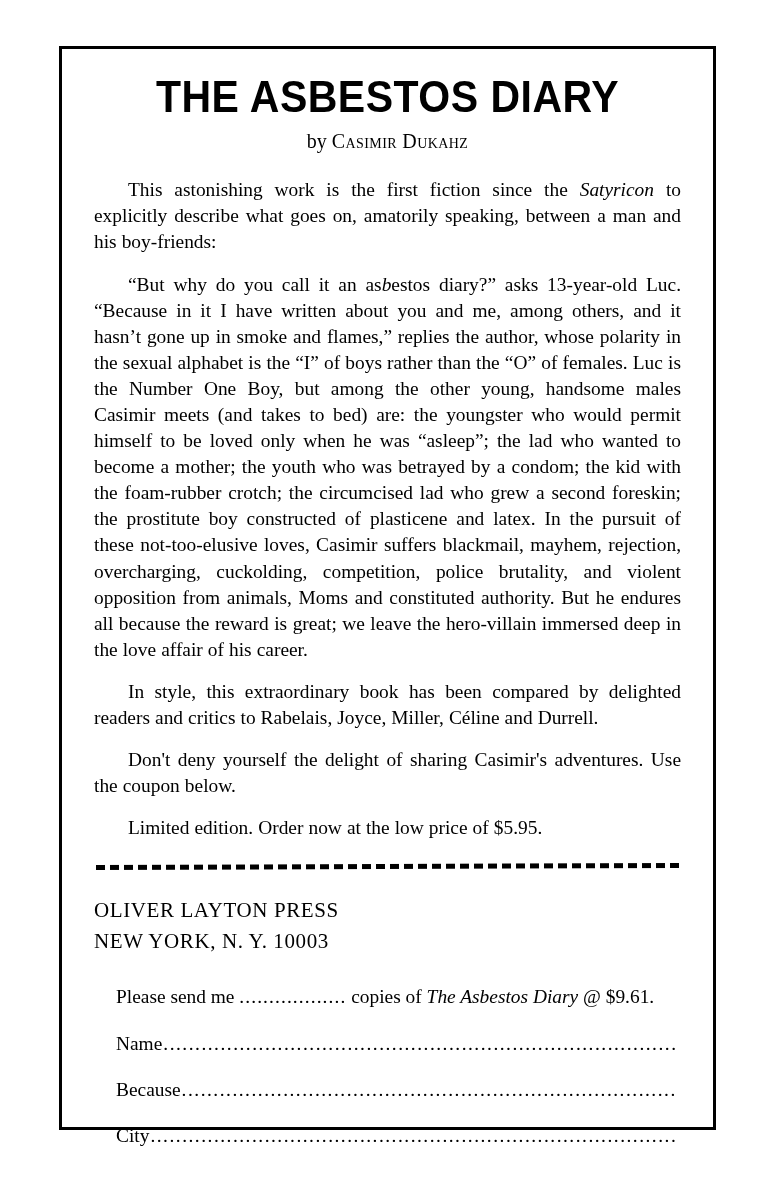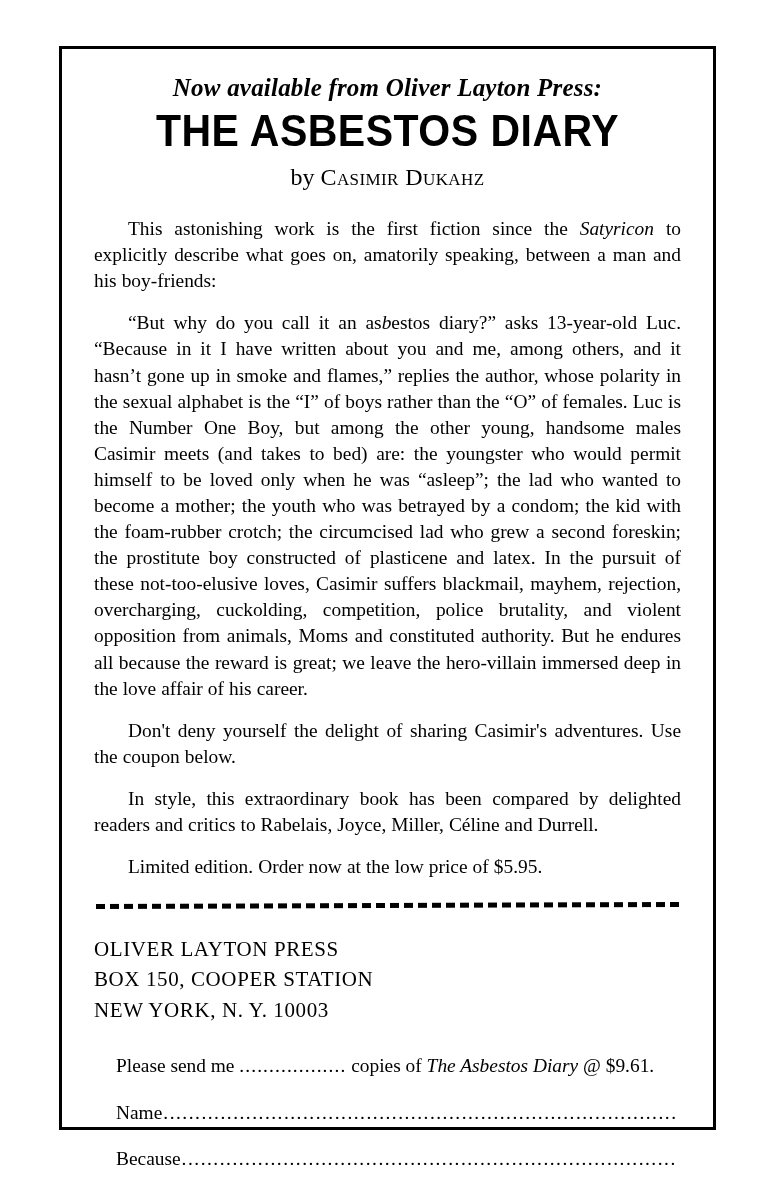--- a/index.html
+++ b/index.html
@@ -51,21 +51,21 @@
     font-weight: 700;
     font-size: 41px;
     letter-spacing: 0.5px;
     margin: 6px 0 4px 0;
     line-height: 1.08;
     transform: scaleY(1.06);
   }
 
   .byline {
     text-align: center;
-    font-size: 24px;
+    font-size: 20px;
     margin: 10px 0 0 0;
     line-height: 1.2;
   }
   .byline .author {
     font-variant: small-caps;
     letter-spacing: 0.4px;
   }
 
   
   .copy {
@@ -144,47 +144,45 @@
     letter-spacing: 1.5px;
     margin-left: 1px;
   }
 </style>
 </head>
 <body>
 
 <div class="ad-frame">
   <div class="ad-inner">
 
-    <div class="kicker">Now available from Oliver Layton Press:</div>
 
     <div class="book-title">THE ASBESTOS DIARY</div>
 
     <div class="byline">
       <span>by </span><span class="author">Casimir Dukahz</span>
     </div>
 
     <div class="copy">
 
       <p class="first"><span>This astonishing work is the first fiction since the </span><em>Satyricon</em><span> to explicitly describe what goes on, amatorily speaking, between a man and his boy-friends:</span></p>
 
       <p><span>“But why do you call it an as</span><em>b</em><span>estos diary?” asks 13-year-old Luc. “Because in it I have written about you and me, among others, and it hasn’t gone up in smoke and flames,” replies the author, whose polarity in the sexual alphabet is the “I” of boys rather than the “O” of females. Luc is the Number One Boy, but among the other young, handsome males Casimir meets (and takes to bed) are: the youngster who would permit himself to be loved only when he was “asleep”; the lad who wanted to become a mother; the youth who was betrayed by a condom; the kid with the foam-rubber crotch; the circumcised lad who grew a second foreskin; the prostitute boy constructed of plasticene and latex. In the pursuit of these not-too-elusive loves, Casimir suffers blackmail, mayhem, rejection, overcharging, cuckolding, competition, police brutality, and violent opposition from animals, Moms and constituted authority. But he endures all because the reward is great; we leave the hero-villain immersed deep in the love affair of his career.</span></p>
 
+      <p>In style, this extraordinary book has been compared by delighted readers and critics to Rabelais, Joyce, Miller, Céline and Durrell.</p>
+
       <p>Don't deny yourself the delight of sharing Casimir's adventures. Use the coupon below.</p>
-
-      <p>In style, this extraordinary book has been compared by delighted readers and critics to Rabelais, Joyce, Miller, Céline and Durrell.</p>
 
       <p class="tight">Limited edition. Order now at the low price of $5.95.</p>
 
     </div>
 
     <div class="coupon-divider"></div>
 
     <div class="address">
       <div>OLIVER  LAYTON  PRESS</div>
-      <div>BOX  150,  COOPER  STATION</div>
       <div>NEW  YORK,  N. Y.  10003</div>
     </div>
 
     <div class="order-block">
 
       <div class="order-line"><span>Please send me </span><span class="leader-short">..................</span><span> copies of </span><em>The Asbestos Diary</em><span> @ $9.61.</span></div>
 
       <div class="field-row">
         <span class="field-label">Name</span>
         <span class="field-dots">................................................................................................................................</span>

